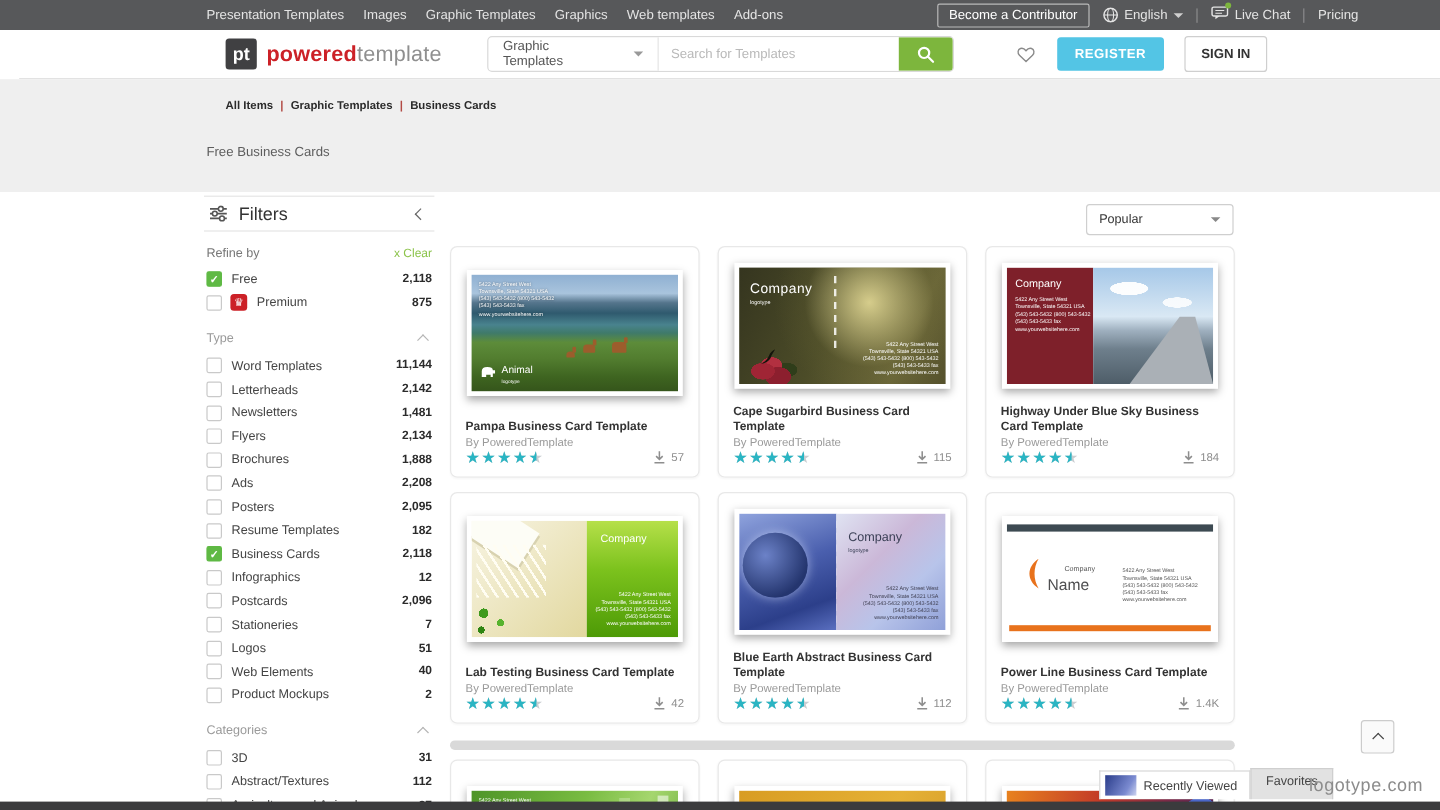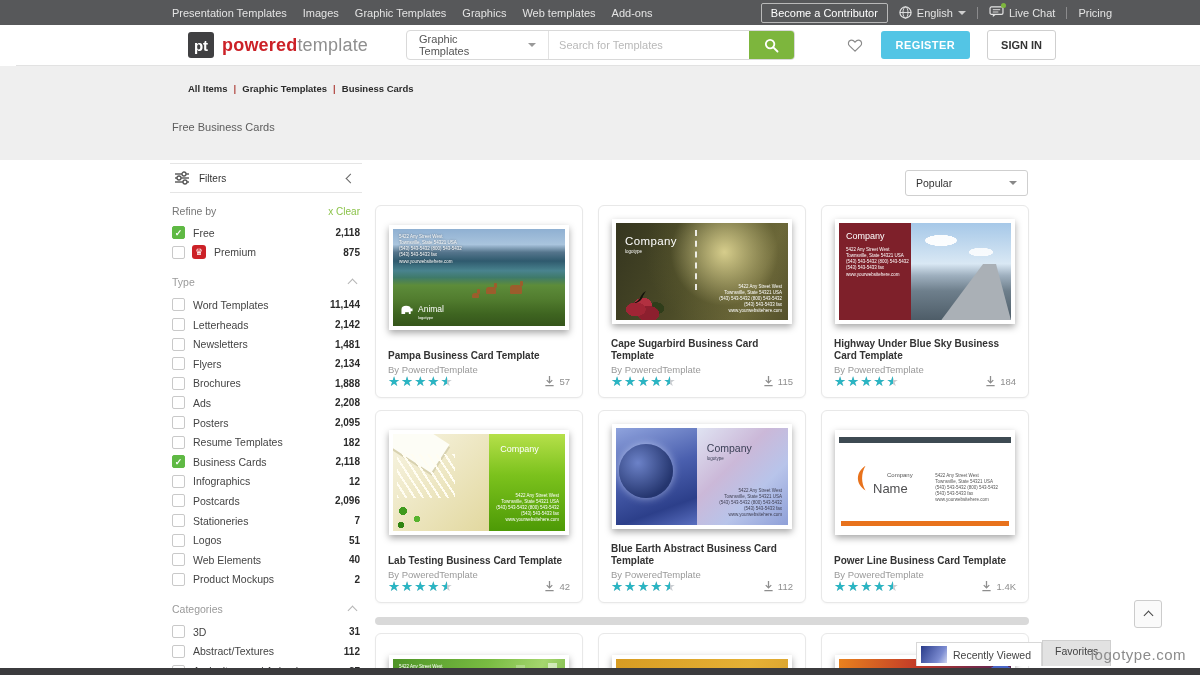--- a/index.html
+++ b/index.html
@@ -3,21 +3,21 @@
 <meta charset="utf-8">
 <style>
   * { margin:0; padding:0; box-sizing:border-box; }
   body { font-family:"Liberation Sans", sans-serif; background:#fff; }
   .screen { position:relative; width:1200px; height:675px; overflow:hidden; background:#fff; }
 
   
   .topbar { position:absolute; left:0; top:0; width:1200px; height:25px; background:#57585a;
             display:flex; align-items:center; padding-left:172px; font-size:11px; color:#e4e4e4; }
   .tb-link { margin-right:16px; cursor:pointer; }
-  .tb-right { margin-left:auto; display:flex; align-items:center; gap:11px; padding-right:88px; }
+  .tb-right { margin-left:auto; display:flex; align-items:center; gap:11px; padding-right:68px; }
   .btn-contrib { border:1px solid #b9b9b9; border-radius:2px; padding:3px 9px; font-size:11px; color:#fff; background:transparent; }
   .tb-item { display:flex; align-items:center; gap:5px; color:#e4e4e4; }
   .vline { width:0; height:12px; border-left:1px solid #8b8b8d; }
   .caret-dn { width:0; height:0; border-left:4px solid transparent; border-right:4px solid transparent; border-top:4px solid #cfcfcf; }
   .chatdot { position:absolute; right:-2px; top:-3px; width:5px; height:5px; border-radius:50%; background:#7db63d; }
 
   
   .header { position:absolute; left:16px; top:25px; width:1200px; height:41px; background:#fff;
             border-bottom:1px solid #e2e2e2; display:flex; align-items:center; }
   .logo { display:flex; align-items:center; gap:8px; margin-left:172px; cursor:pointer; }
@@ -40,21 +40,21 @@
   .hero { position:absolute; left:0; top:66px; width:1200px; height:94px; background:#efefef; }
   .crumbs { position:absolute; left:188px; top:17px; font-size:9.5px; font-weight:bold; color:#2b2b2b; display:flex; gap:6px; }
   .csep { color:#b24a44; }
   .pg-title { position:absolute; left:172px; top:32px; font-size:20px; color:#4a4a4a; }
   .pg-sub { position:absolute; left:172px; top:55px; font-size:11px; color:#5d5d5d; }
 
   
   .sidebar { position:absolute; left:170px; top:163px; width:192px; }
   .fp-head { height:30px; border-top:1px solid #e5e5e5; border-bottom:1px solid #e5e5e5;
              display:flex; align-items:center; gap:9px; padding:0 4px; }
-  .fp-title { font-size:10px; color:#333; }
+  .fp-title { font-size:15px; color:#333; }
   .chev-l { width:7px; height:7px; border-left:1.5px solid #666; border-bottom:1.5px solid #666; transform:rotate(45deg); margin-left:auto; margin-right:4px; }
   .refine-row { display:flex; align-items:center; margin:12px 2px 6px; }
   .refine-lbl { font-size:10.5px; color:#777; }
   .clear { margin-left:auto; font-size:10px; color:#8bc34a; cursor:pointer; }
   .f-row { display:flex; align-items:center; height:19.6px; padding:0 2px; cursor:pointer; }
   .cb { width:13px; height:13px; border:1px solid #c9c9c9; border-radius:2px; background:#fff; flex:0 0 13px;
         display:flex; align-items:center; justify-content:center; }
   .cb.checked { background:#5fb944; border-color:#5fb944; }
   .cb.checked::after { content:"✓"; color:#fff; font-size:9px; font-weight:bold; }
   .crownbox { width:14px; height:14px; background:#cc2127; border-radius:3px; color:#fff; font-size:9px;

